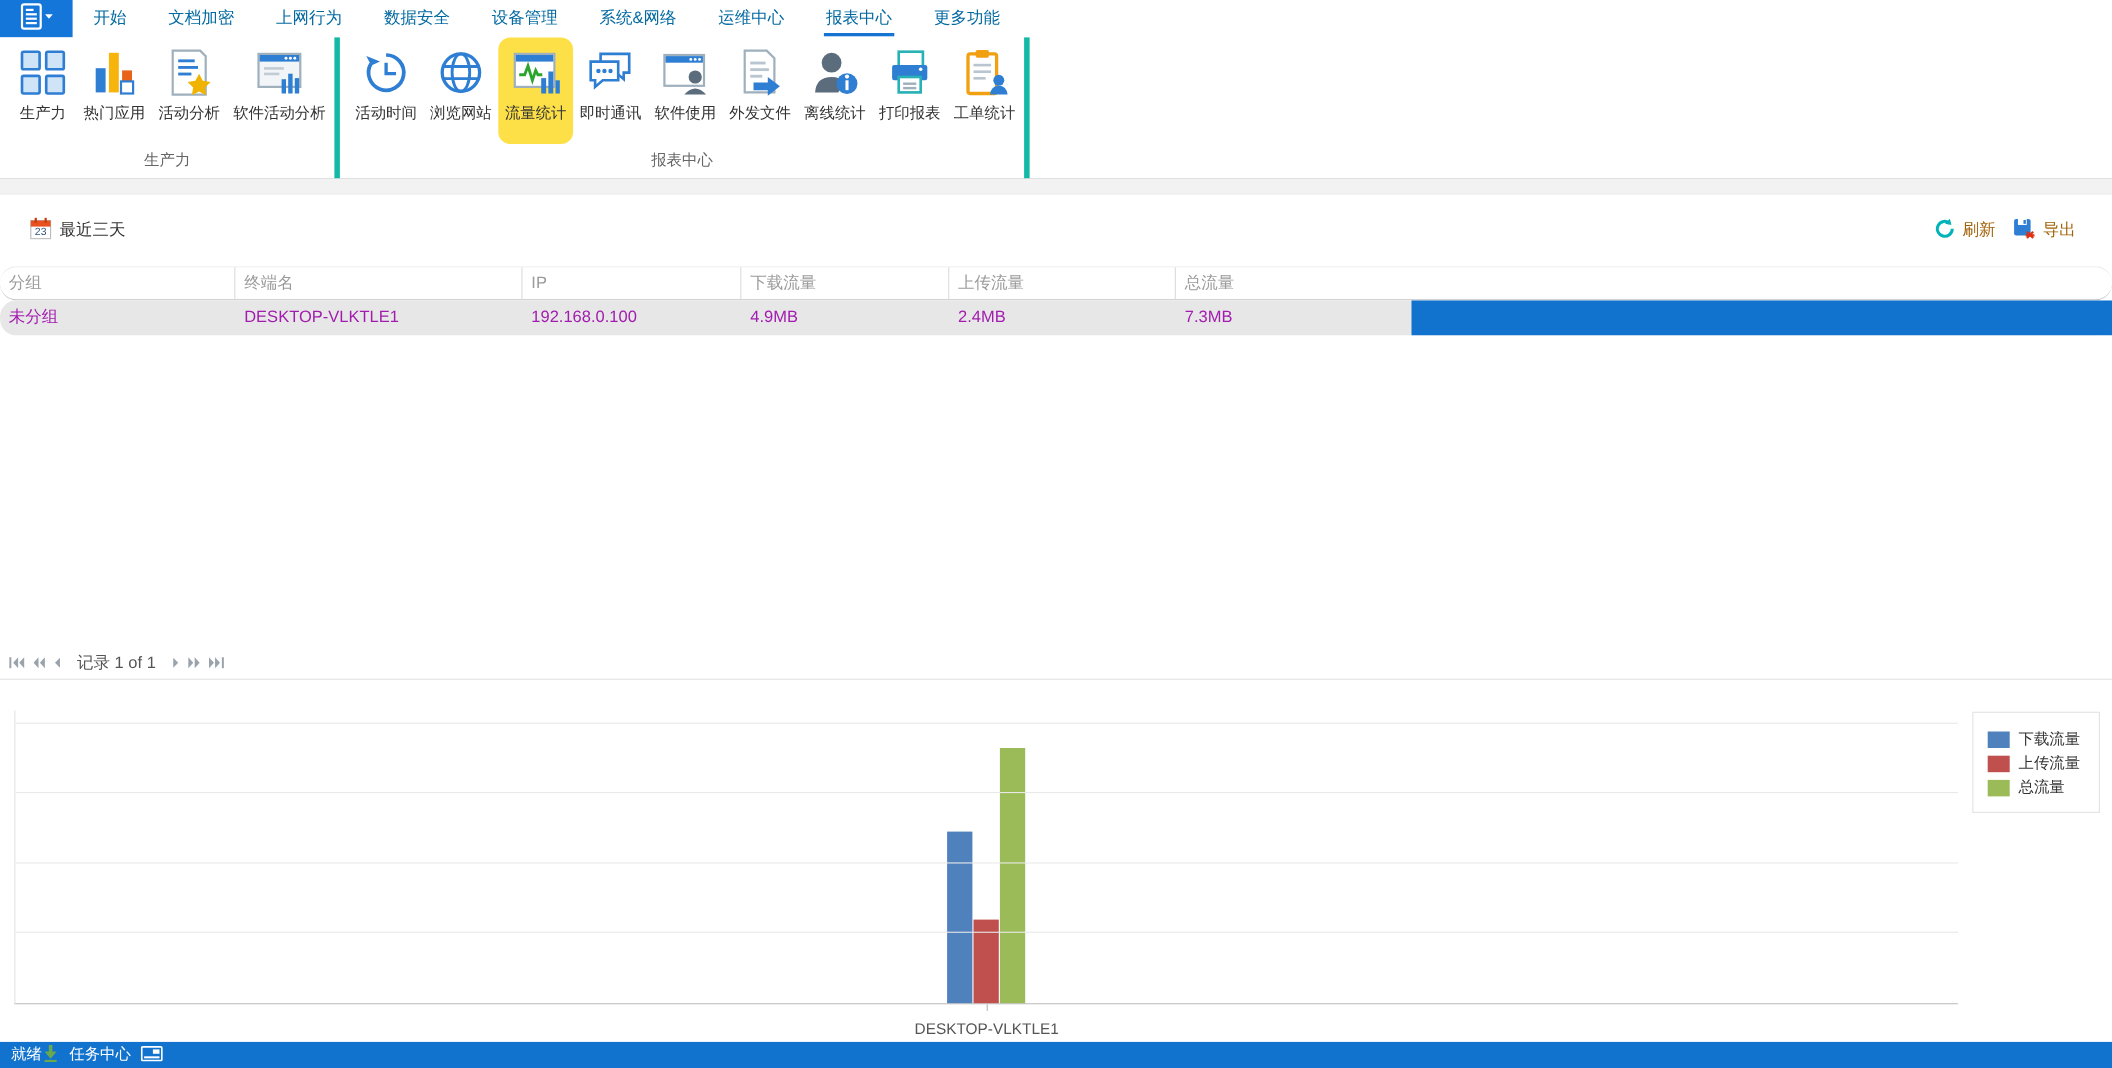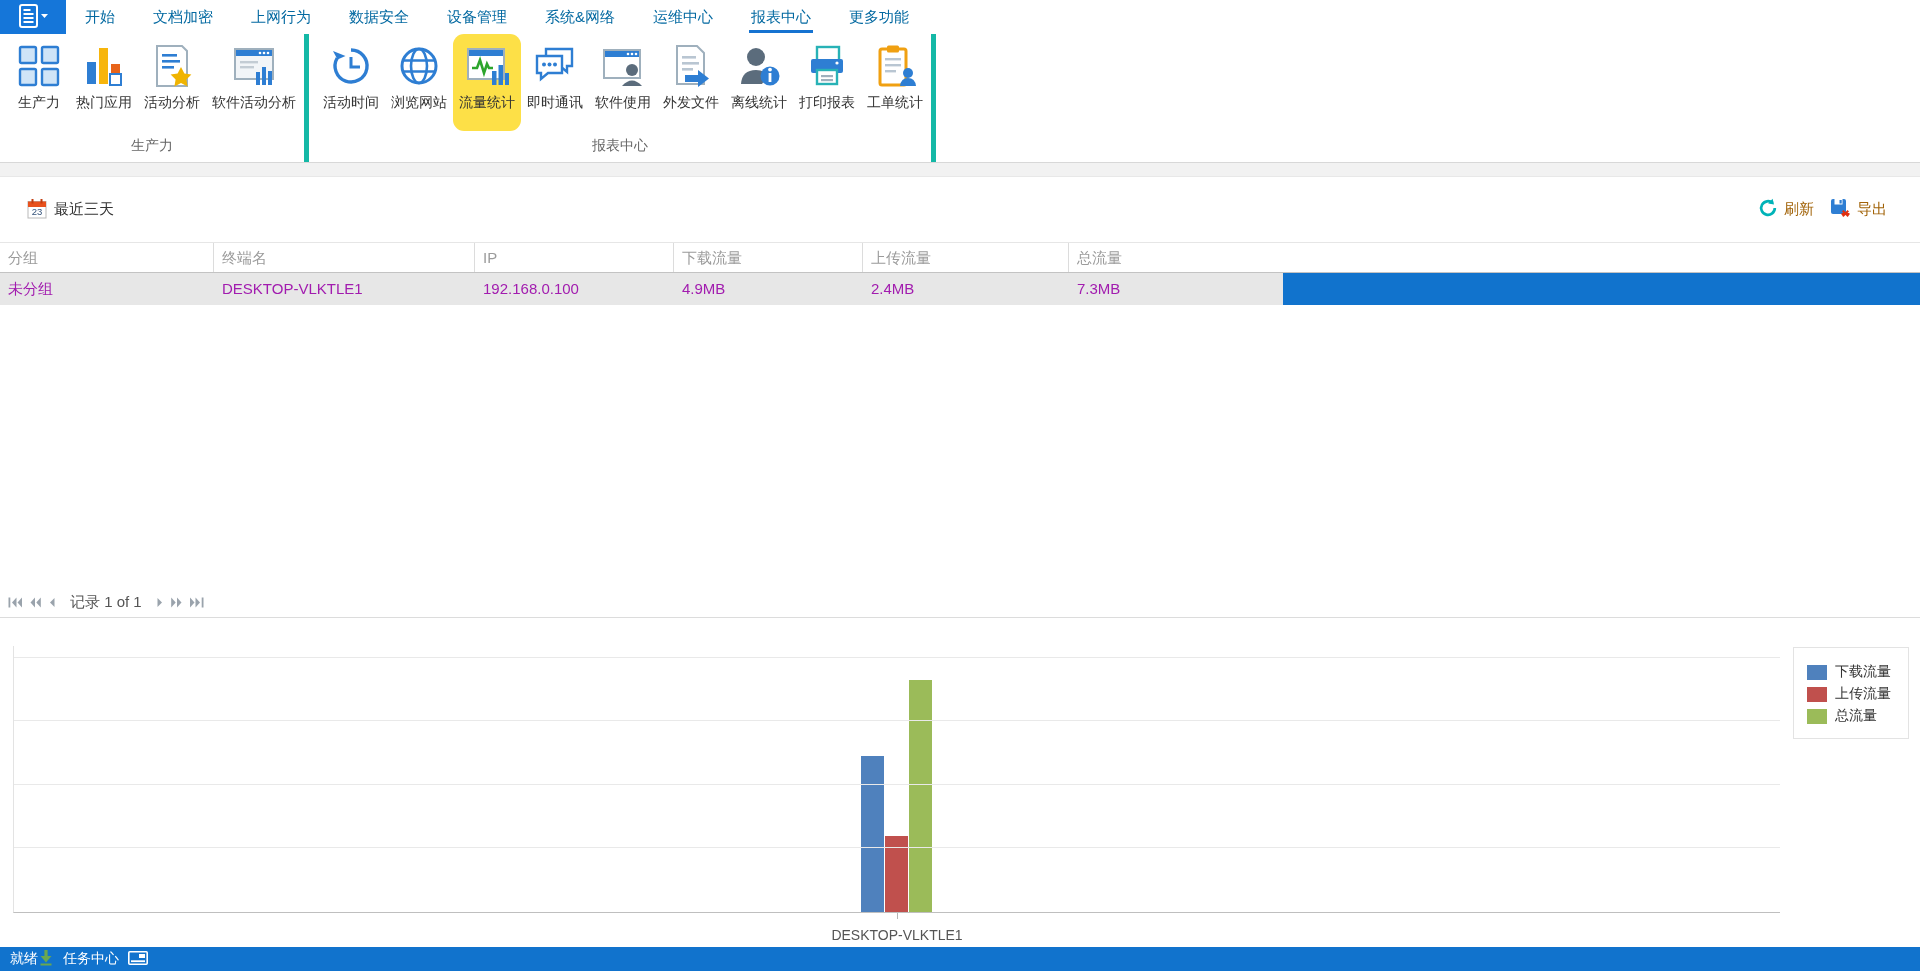--- a/index.html
+++ b/index.html
@@ -34,21 +34,21 @@
   .substrip { height:14px; background:#f2f2f2; border-bottom:1px solid #e8e8e8; flex:0 0 auto; }
 
   
   .toolbar { height:65px; display:flex; align-items:center; justify-content:space-between; padding:0 33px 0 27px; background:#fff; flex:0 0 auto; }
   .tool-left, .tool-right { display:flex; align-items:center; }
   .date-filter { display:flex; align-items:center; gap:7px; cursor:pointer; }
   .tool-btn { display:flex; align-items:center; gap:6px; cursor:pointer; margin-left:16px; color:#a16207; }
 
   
   .grid-table { flex:0 0 auto; }
-  .t-head, .t-row { display:grid; grid-template-columns:214px 261px 199px 189px 206px 214px 1fr; }
+  .t-head, .t-row { display:grid; grid-template-columns:214px 261px 199px 189px 206px 214px 1fr;border-radius:15px; }
   .t-head { height:31px; border-top:1px solid #e6e6e6; border-bottom:1px solid #c3c3c3; background:#fff; }
   .t-head .cell { line-height:29px; padding-left:8px; color:#9b9b9b; border-right:1px solid #dcdcdc; position:relative; cursor:pointer; overflow:hidden; white-space:nowrap; }
   .t-head .cell:last-child { border-right:none; }
   .col-drop { position:absolute; right:10px; top:10px; }
   .t-row { height:32px; background:#e7e7e7; cursor:pointer; }
   .t-row .cell { line-height:32px; padding-left:8px; color:#a21caf; overflow:hidden; white-space:nowrap; }
   .t-row .cell.history { padding:0; position:relative; }
   .history-fill { position:absolute; inset:0; }
 
   .table-spacer { flex:1 1 auto; background:#fff; }

